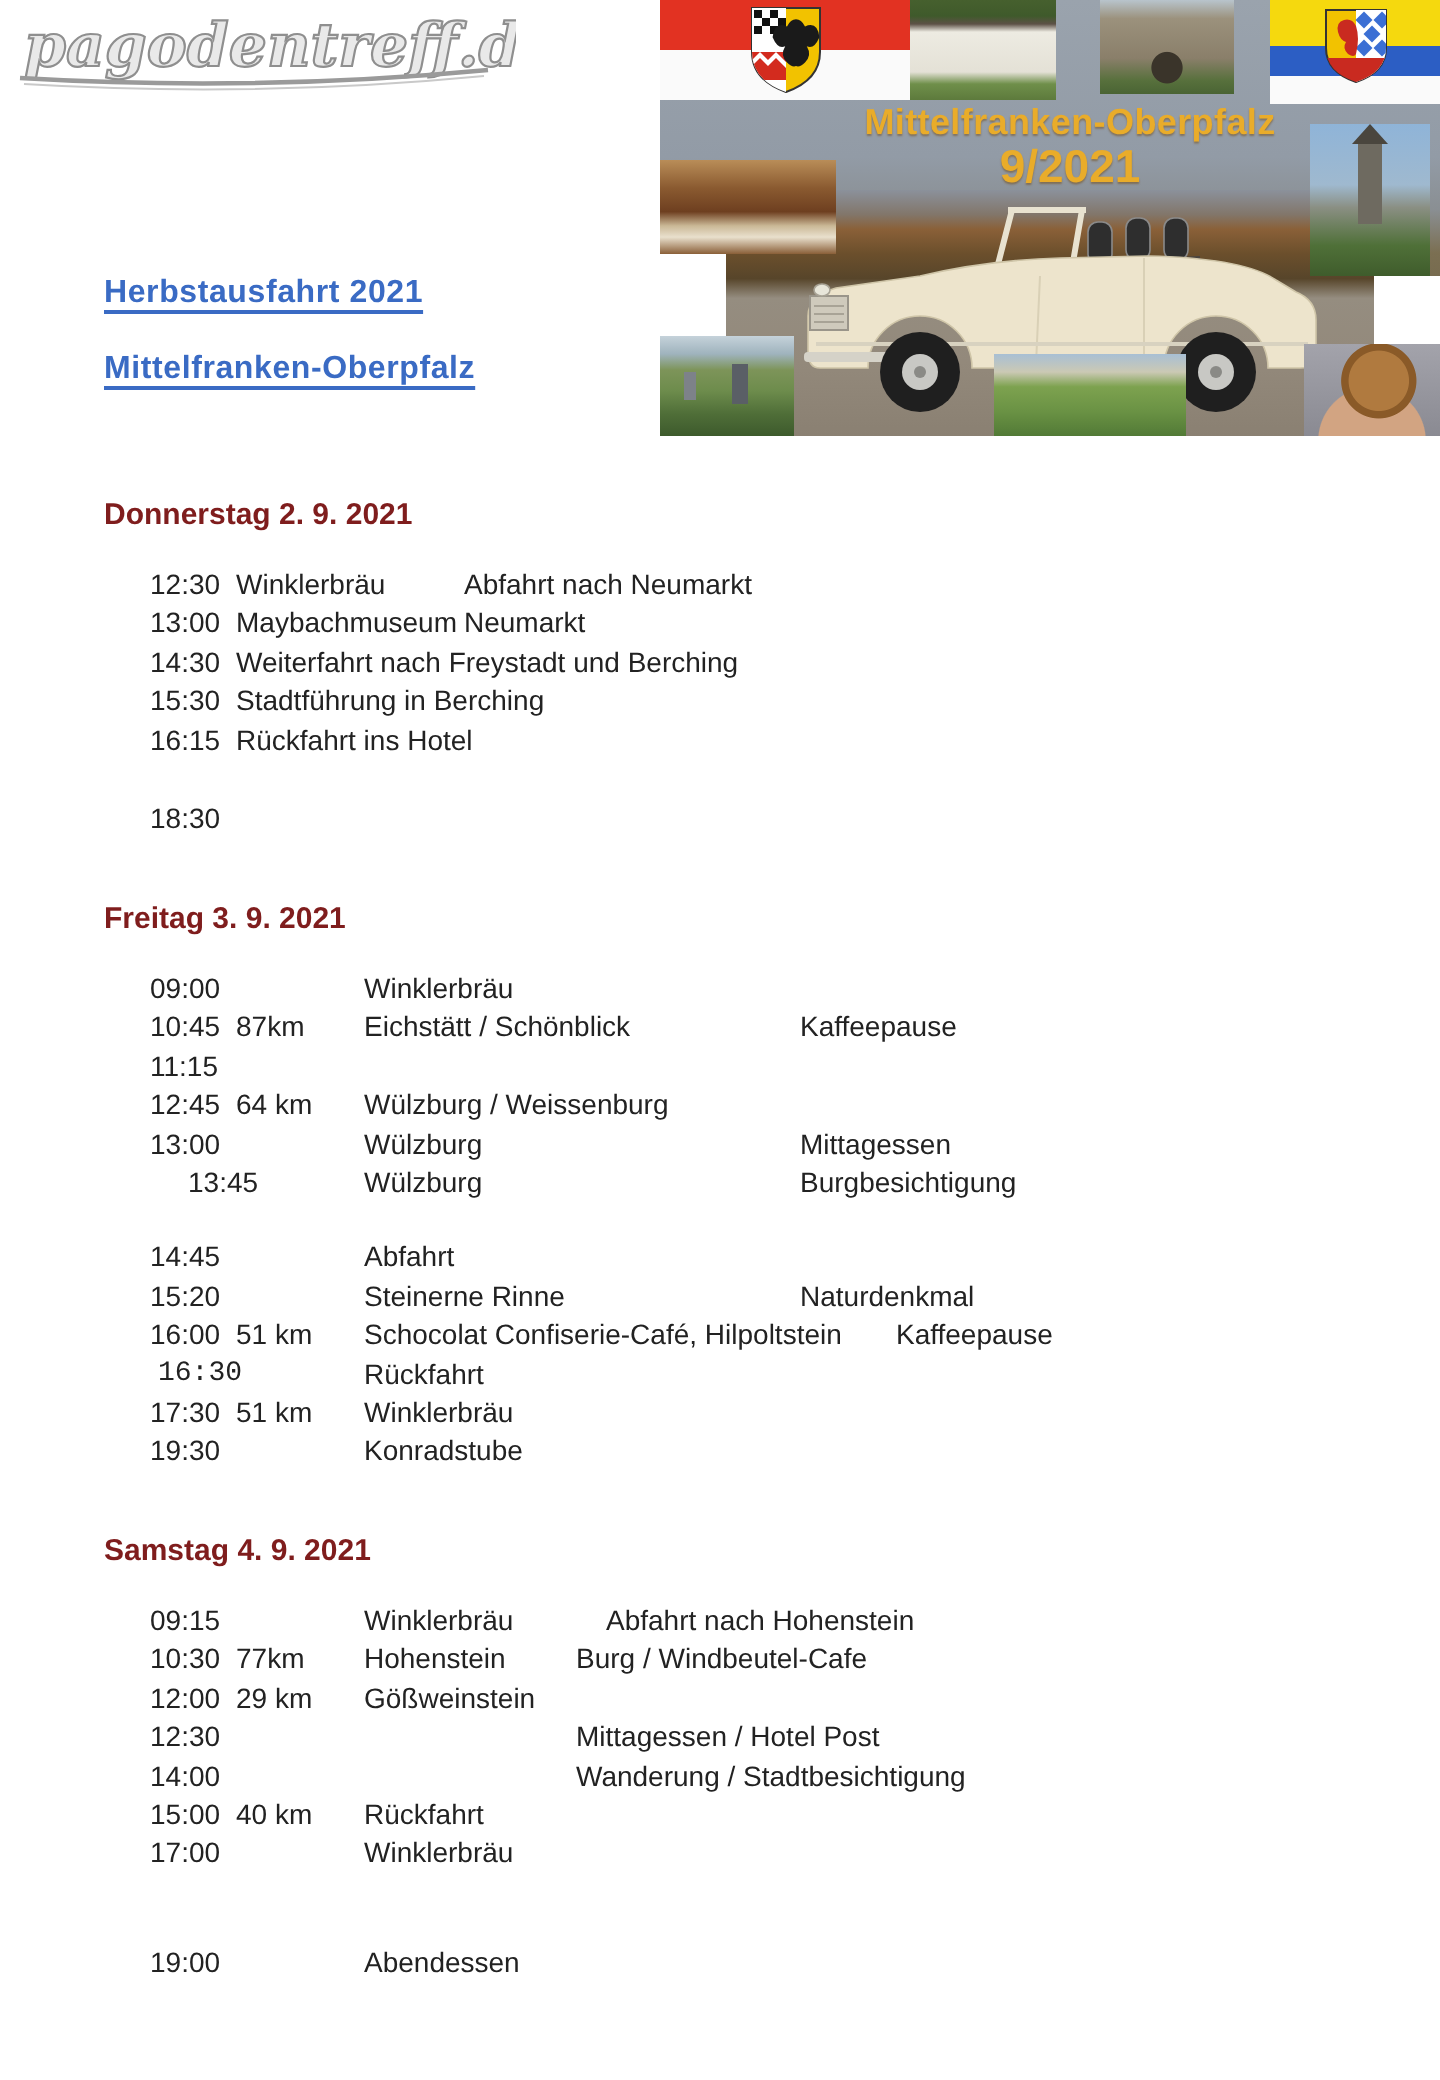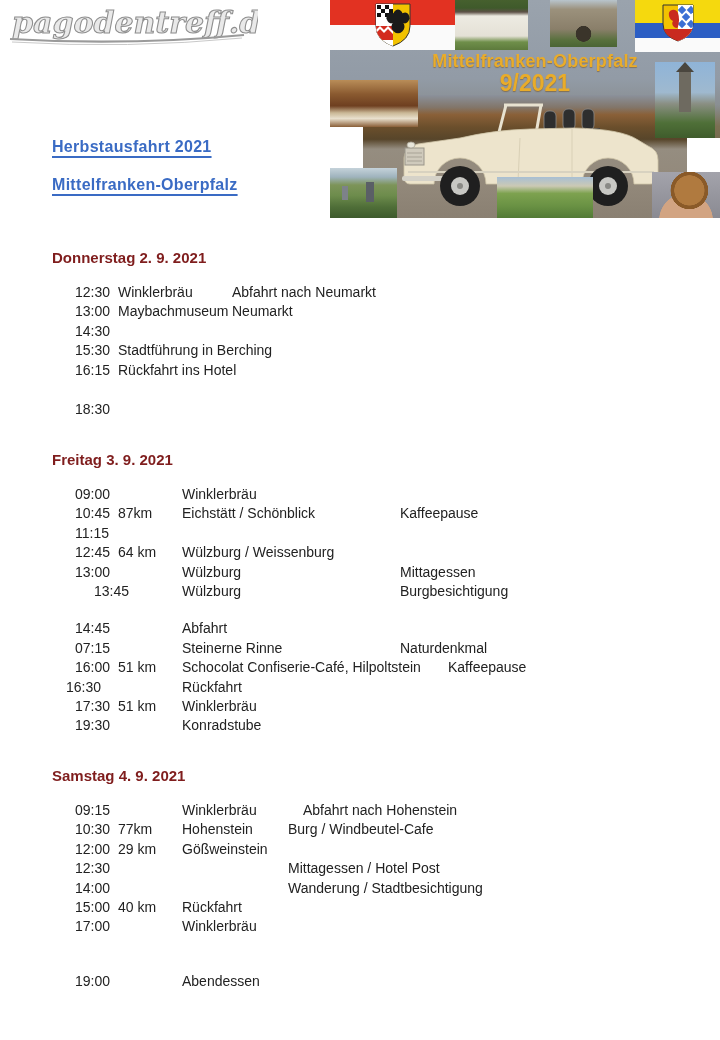--- a/index.html
+++ b/index.html
@@ -180,20 +180,21 @@
           <span style="left: 118px;">Winklerbräu</span>
           <span style="left: 232px;">Abfahrt nach Neumarkt</span>
         </div>
         <div class="row" style="top: 54.4px;">
           <span style="left: 75px;">13:00</span>
           <span style="left: 118px;">Maybachmuseum</span>
           <span style="left: 232px;">Neumarkt</span>
         </div>
         <div class="row" style="top: 73.8px;">
           <span style="left: 75px;">14:30</span>
+          <span style="left: 118px;">Weiterfahrt nach Freystadt und Berching</span>
         </div>
         <div class="row" style="top: 93.2px;">
           <span style="left: 75px;">15:30</span>
           <span style="left: 118px;">Stadtführung in Berching</span>
         </div>
         <div class="row" style="top: 112.6px;">
           <span style="left: 75px;">16:15</span>
           <span style="left: 118px;">Rückfahrt ins Hotel</span>
         </div>
         <div class="row" style="top: 152px;">
@@ -228,32 +229,32 @@
         <div class="row" style="top: 132px;">
           <span style="left: 75px; margin-left: 19px;">13:45</span>
           <span style="left: 182px;">Wülzburg</span>
           <span style="left: 400px;">Burgbesichtigung</span>
         </div>
         <div class="row" style="top: 169.4px;">
           <span style="left: 75px;">14:45</span>
           <span style="left: 182px;">Abfahrt</span>
         </div>
         <div class="row" style="top: 188.8px;">
-          <span style="left: 75px;">07:15</span>
+          <span style="left: 75px;">15:20</span>
           <span style="left: 182px;">Steinerne Rinne</span>
           <span style="left: 400px;">Naturdenkmal</span>
         </div>
         <div class="row" style="top: 208.2px;">
           <span style="left: 75px;">16:00</span>
           <span style="left: 118px;">51 km</span>
           <span style="left: 182px;">Schocolat Confiserie-Café, Hilpoltstein</span>
           <span style="left: 448px;">Kaffeepause</span>
         </div>
         <div class="row" style="top: 227.6px;">
-          <span style="left: 66px;">16:30</span>
+          <span style="left: 79px; font-family: Liberation Mono, monospace;">16:30</span>
           <span style="left: 182px;">Rückfahrt</span>
         </div>
         <div class="row" style="top: 247px;">
           <span style="left: 75px;">17:30</span>
           <span style="left: 118px;">51 km</span>
           <span style="left: 182px;">Winklerbräu</span>
         </div>
         <div class="row" style="top: 266.4px;">
           <span style="left: 75px;">19:30</span>
           <span style="left: 182px;">Konradstube</span>

